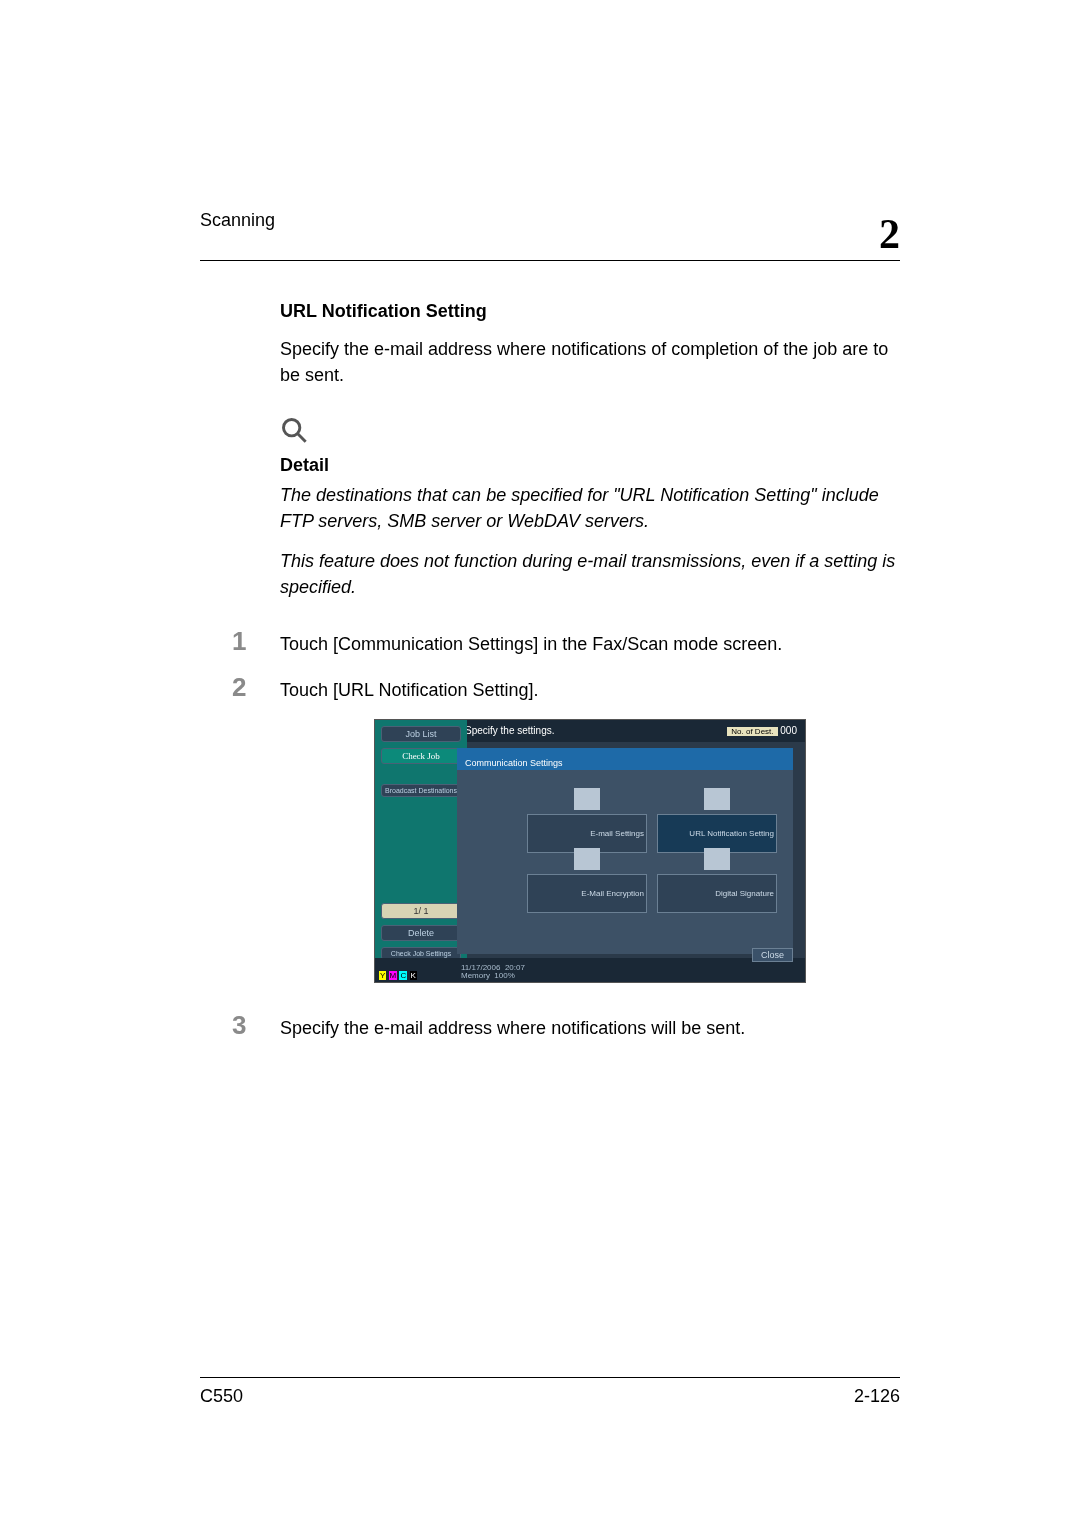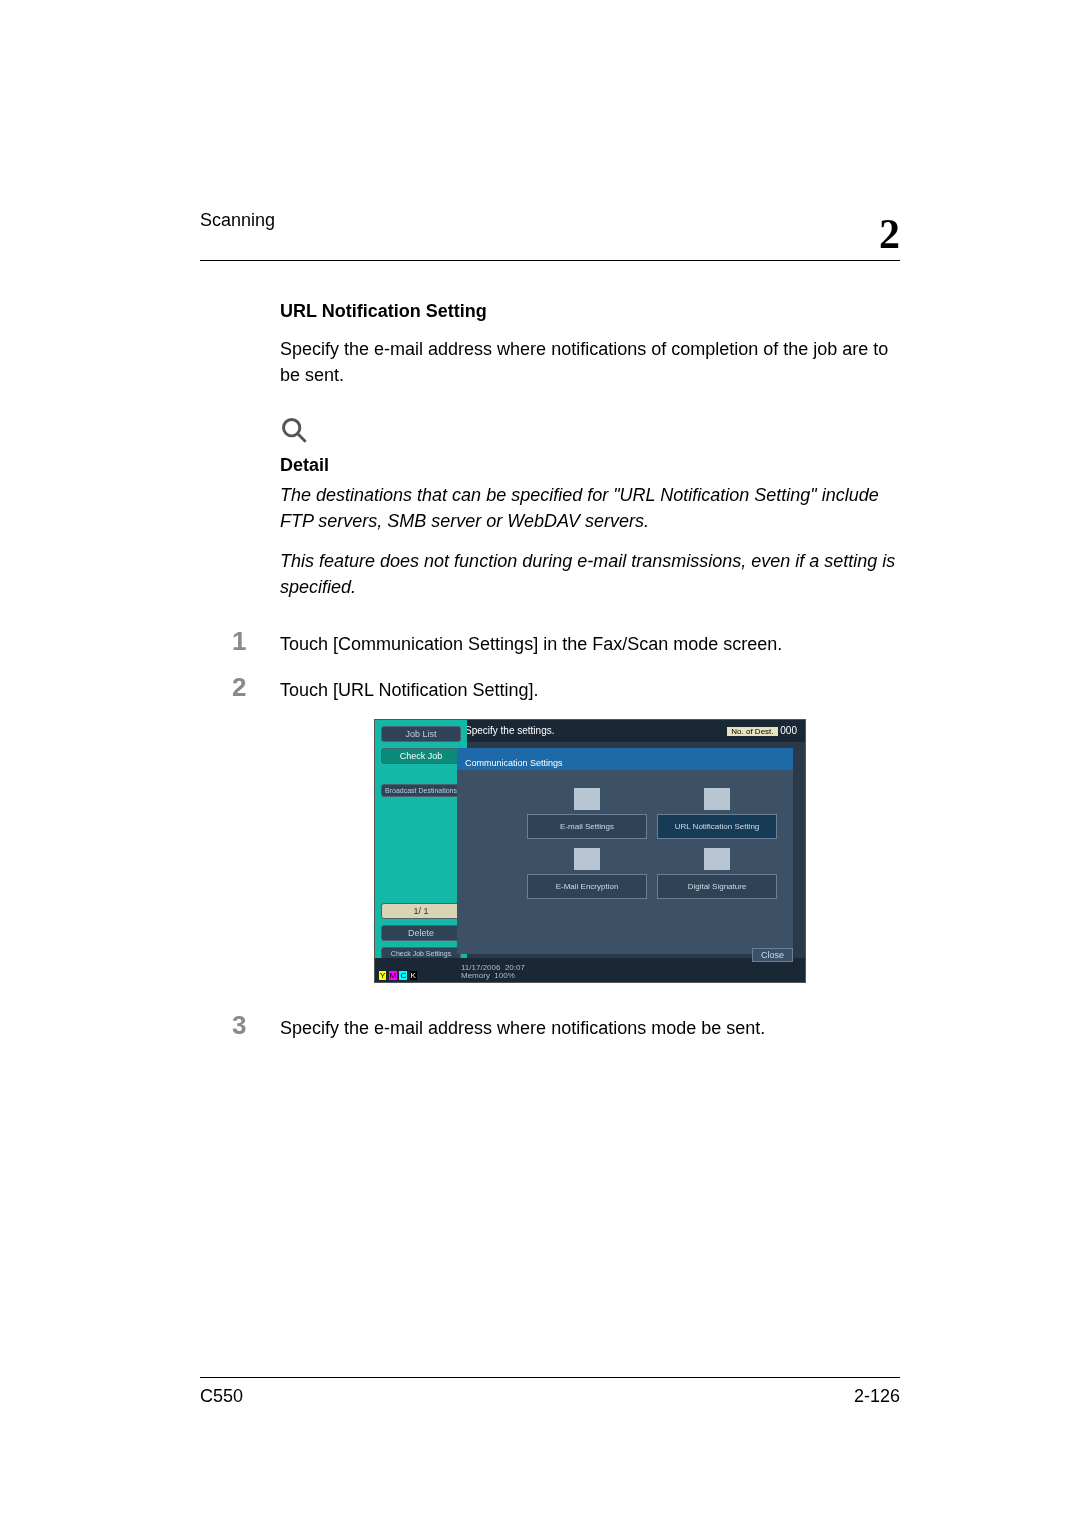--- a/index.html
+++ b/index.html
@@ -12,30 +12,30 @@
   .detail-block{margin-top:28px;margin-bottom:26px;}
   .mag{font-size:30px;line-height:1;margin-bottom:6px;display:block;color:#555;}
   .detail-title{font-weight:bold;margin-bottom:6px;}
   .italic{font-style:italic;line-height:1.45;margin-bottom:14px;}
   .steps{display:block;margin-left:-48px;}
   .step{display:flex;align-items:flex-start;margin-bottom:16px;}
   .stepnum{width:48px;font-size:26px;font-weight:bold;color:#8a8a8a;font-family:Arial,sans-serif;line-height:1.1;}
   .steptext{flex:1;line-height:1.45;padding-top:4px;}
   .substep{margin-left:24px;text-indent:-20px;padding-left:20px;margin-top:8px;}
   .screenshot{width:430px;height:262px;margin:10px auto 28px auto;background:#2b3a4a;position:relative;font-size:10px;color:#fff;border:1px solid #555;}
-  .ss-left{position:absolute;left:0;top:0;width:92px;height:100%;background:#14b8a6;}
+  .ss-left{position:absolute;left:0;top:0;width:92px;height:100%;background:#0f766e;}
   .ss-btn{background:#2f4256;border:1px solid #4a6176;border-radius:3px;text-align:center;padding:2px 0;margin:6px 6px 0 6px;color:#bcd0e2;font-size:9px;}
-  .ss-btn.teal{background:#0c8a7a;color:#fff;}
+  .ss-btn.teal{background:#0c8a7a;color:#fff;font-family:Liberation Serif, serif;}
   .ss-top{position:absolute;left:82px;top:0;right:0;height:22px;background:#1a2836;display:flex;align-items:center;padding:0 8px;justify-content:space-between;}
   .ss-no{background:#e8e3be;color:#000;padding:0 4px;font-size:8px;}
   .ss-title{position:absolute;left:82px;top:28px;right:12px;height:30px;background:#1e6aa8;display:flex;align-items:center;padding-left:8px;font-size:9px;}
   .ss-body{position:absolute;left:82px;top:50px;right:12px;bottom:28px;background:#3d5166;}
   .ss-tile{position:absolute;width:120px;text-align:center;}
   .ss-tile .ic{display:inline-block;width:26px;height:22px;background:#b8c6d4;margin-bottom:2px;}
-  .ss-tile .lbl{background:#2f4256;border:1px solid #6b8094;font-size:8px;padding:7px 2px;color:#cddbe8;}
+  .ss-tile .lbl{background:#2f4256;border:1px solid #6b8094;font-size:8px;padding:14px 2px;color:#cddbe8;text-align:right;}
   .ss-tile.sel .lbl{background:#173a56;}
   .ss-bottom{position:absolute;left:0;bottom:0;width:100%;height:24px;background:#1a2836;}
   .ss-indic{position:absolute;left:4px;bottom:2px;font-size:8px;}
   .ss-dt{position:absolute;left:86px;bottom:2px;font-size:8px;color:#a9bccd;line-height:1;}
   .ss-close{position:absolute;right:12px;bottom:20px;background:#3a5169;border:1px solid #6b8094;padding:1px 8px;font-size:9px;color:#cddbe8;text-align:right;}
   .footer{position:absolute;left:200px;right:180px;bottom:120px;border-top:1.5px solid #000;padding-top:8px;display:flex;justify-content:space-between;font-size:18px;}
 </style>
 </head>
 <body>
 
@@ -122,21 +122,21 @@
           <span>Memory</span>&nbsp;&nbsp;<span>100%</span>
         </div>
         <div class="ss-close">Close</div>
       </div>
     </div>
 
     <div class="steps">
       <div class="step">
         <div class="stepnum">3</div>
         <div class="steptext">
-          <span>Specify the e-mail address where notifications mode be sent.</span>
+          <span>Specify the e-mail address where notifications will be sent.</span>
         </div>
       </div>
     </div>
 
   </div>
 
   <div class="footer">
     <span>C550</span>
     <span>2-126</span>
   </div>

